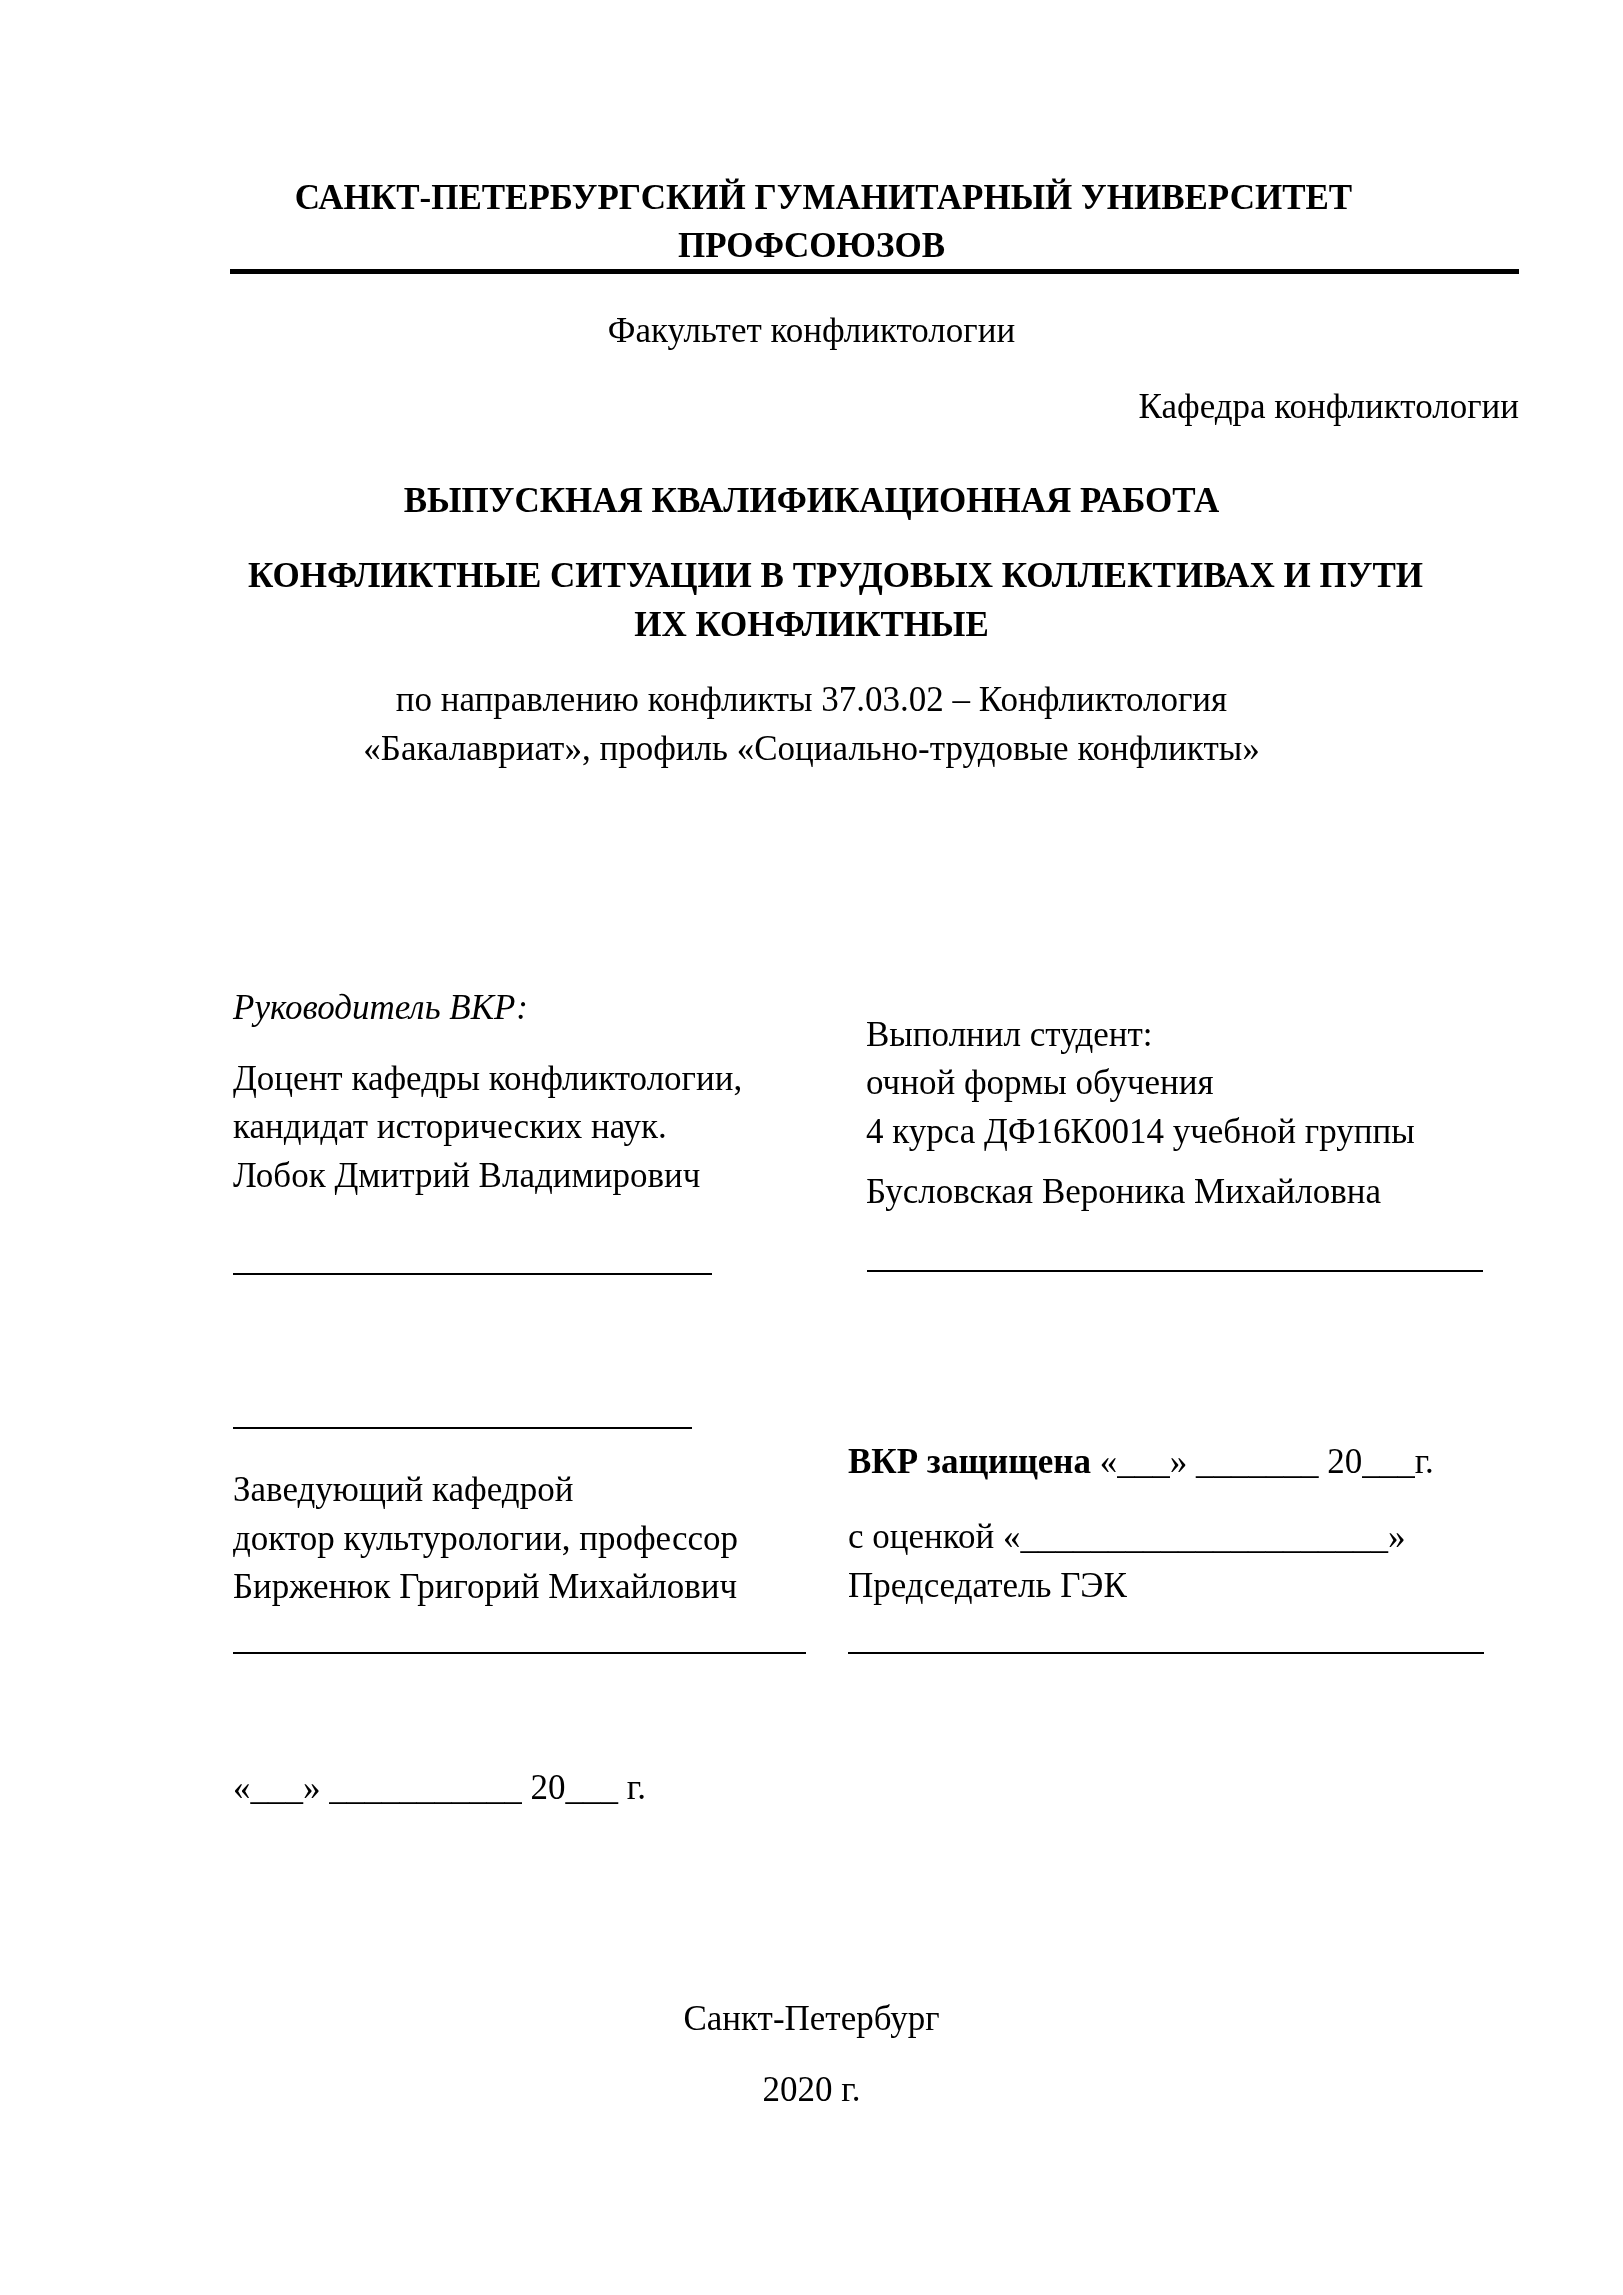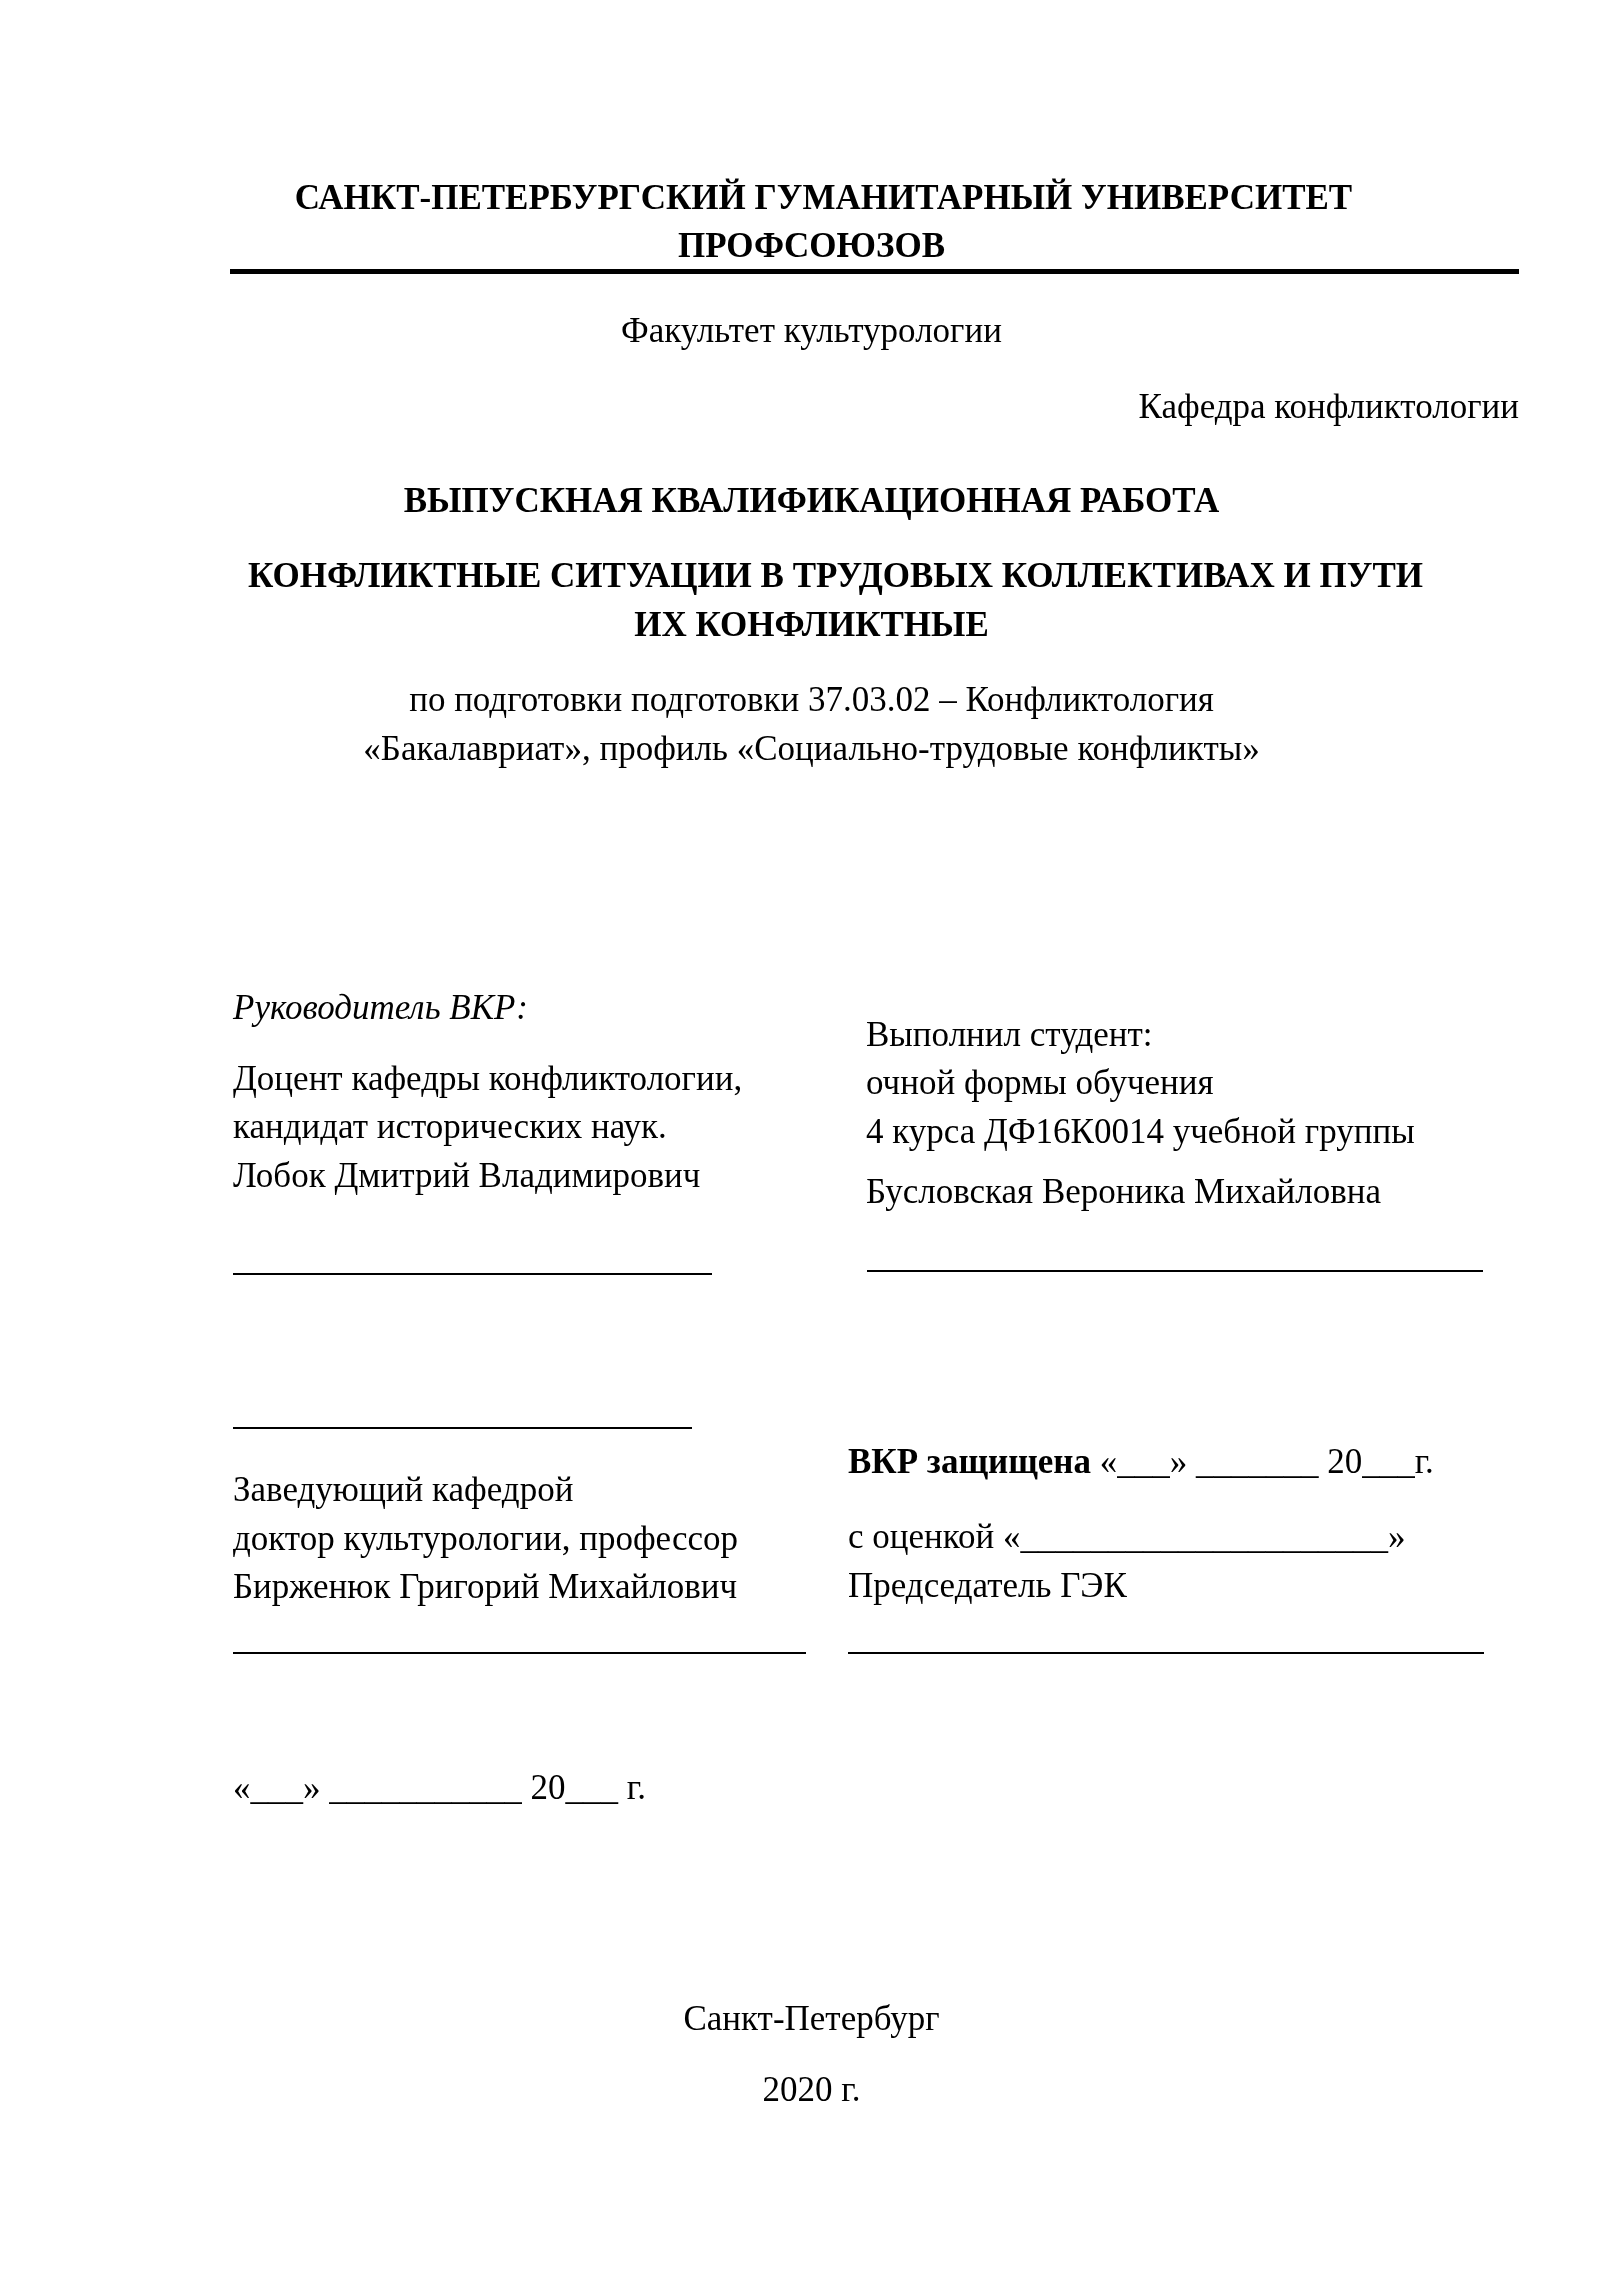--- a/index.html
+++ b/index.html
@@ -11,27 +11,27 @@
   .center { left: 0; width: 1623px; text-align: center; }
   .rule { position: absolute; left: 230px; width: 1289px; height: 4.7px; background: #000; }
   .sigline { position: absolute; height: 2.4px; background: #000; }
 </style>
 </head>
 <body>
 
 <div class="abs t b center" style="top:173px;padding-left:12px;">САНКТ-ПЕТЕРБУРГСКИЙ ГУМАНИТАРНЫЙ УНИВЕРСИТЕТ</div>
 <div class="abs t b center" style="top:221px;">ПРОФСОЮЗОВ</div>
 <div class="rule" style="top:269px;"></div>
-<div class="abs t center" style="top:306px;">Факультет культурологии</div>
+<div class="abs t center" style="top:306px;">Факультет конфликтологии</div>
 <div class="abs t" style="top:382px; right:104px;">Кафедра конфликтологии</div>
 
 <div class="abs t b center" style="top:476px;">ВЫПУСКНАЯ КВАЛИФИКАЦИОННАЯ РАБОТА</div>
 <div class="abs t b center" style="top:551px;padding-left:24px;">КОНФЛИКТНЫЕ СИТУАЦИИ В ТРУДОВЫХ КОЛЛЕКТИВАХ И ПУТИ</div>
 <div class="abs t b center" style="top:600px;">ИХ КОНФЛИКТНЫЕ</div>
-<div class="abs t center" style="top:675px;">по подготовки подготовки 37.03.02 – Конфликтология</div>
+<div class="abs t center" style="top:675px;">по направлению конфликты 37.03.02 – Конфликтология</div>
 <div class="abs t center" style="top:724px;">«Бакалавриат», профиль «Социально-трудовые конфликты»</div>
 
 <div>
   <div class="abs t" style="top:983px; left:233px;font-style:italic;">Руководитель ВКР:</div>
   <div class="abs t" style="top:1054px; left:233px;">Доцент кафедры конфликтологии,</div>
   <div class="abs t" style="top:1102px; left:233px;">кандидат исторических наук.</div>
   <div class="abs t" style="top:1151px; left:233px;">Лобок Дмитрий Владимирович</div>
   <div class="sigline" style="top:1273px; left:233px; width:479px;"></div>
 </div>
 

